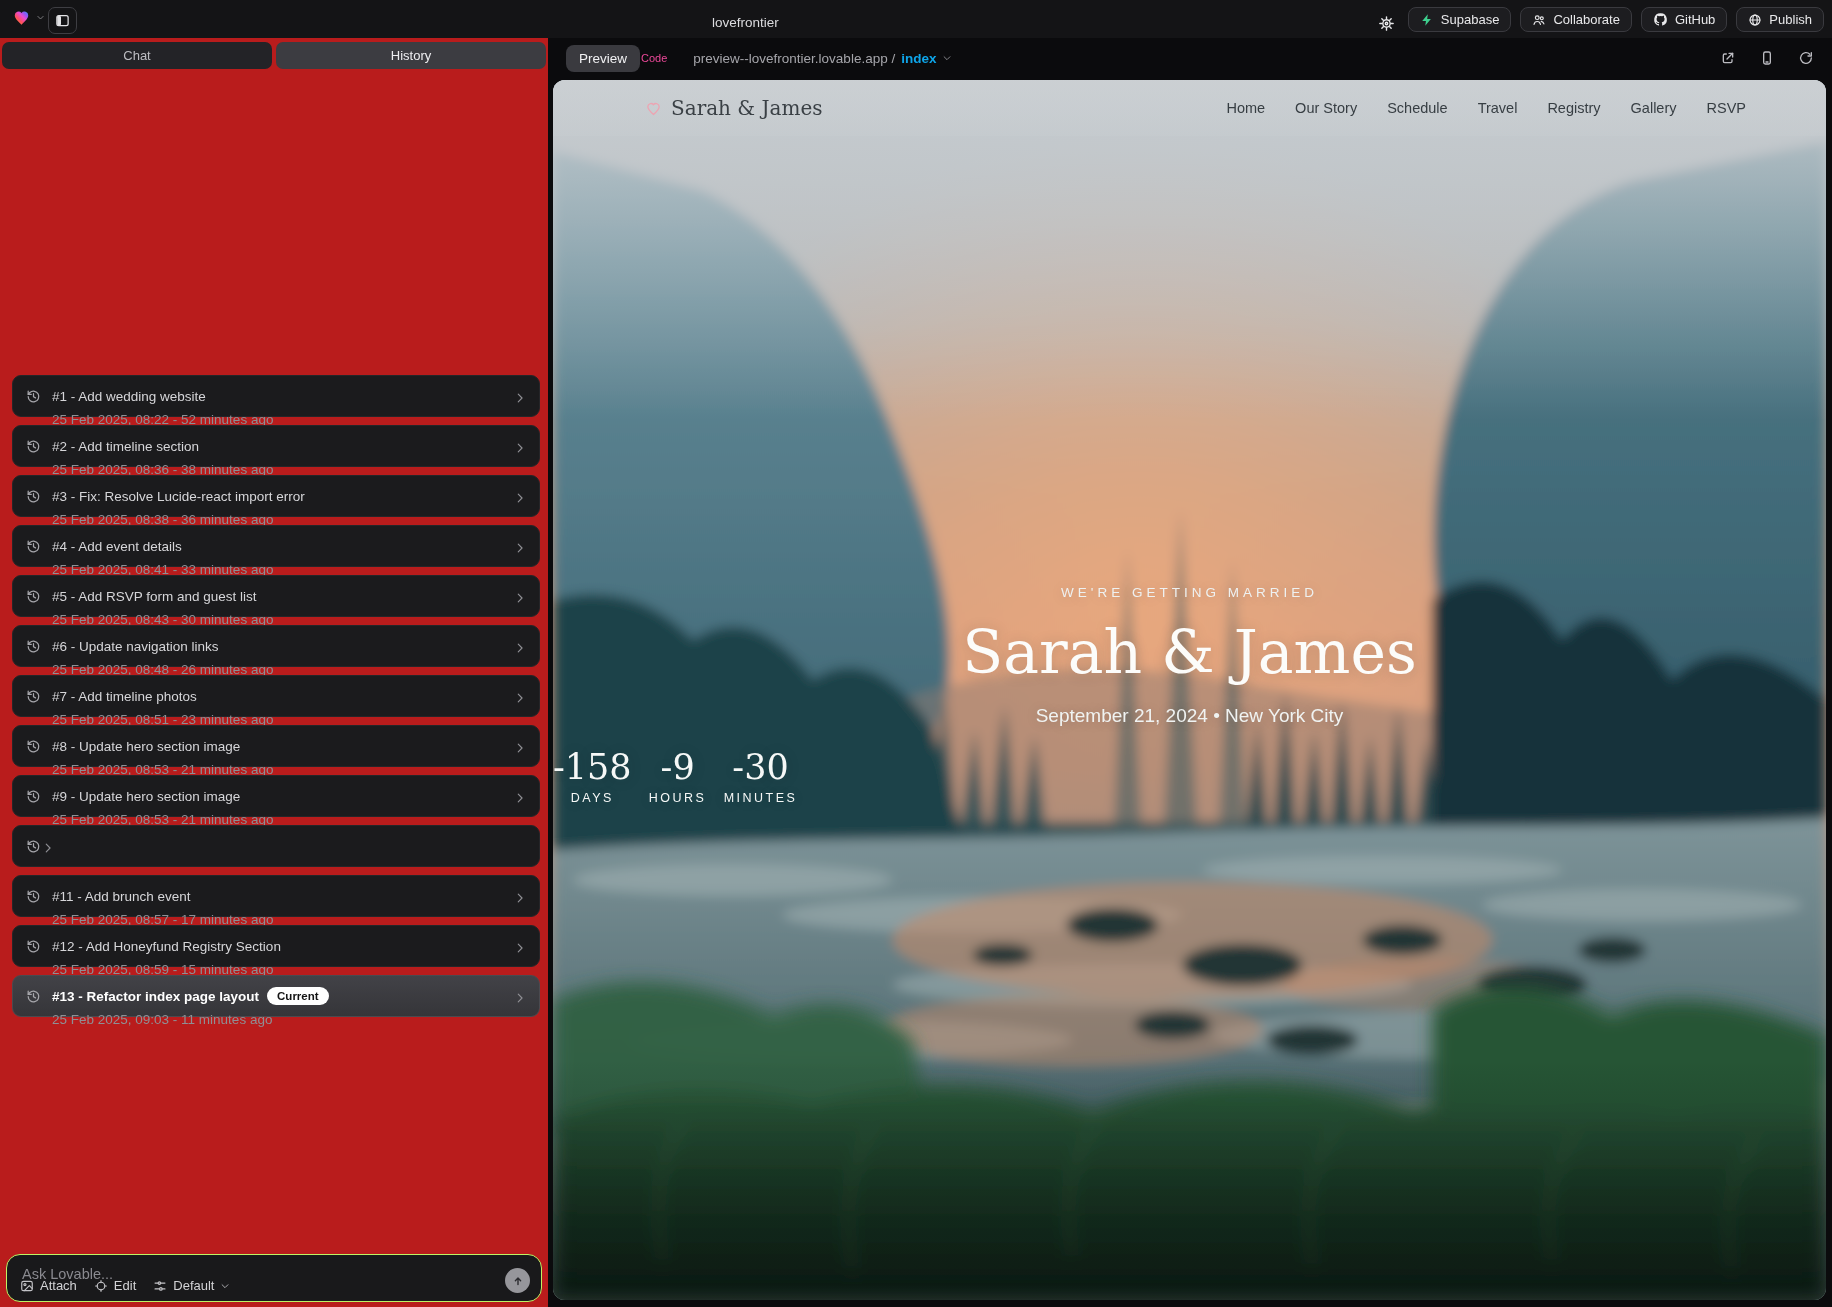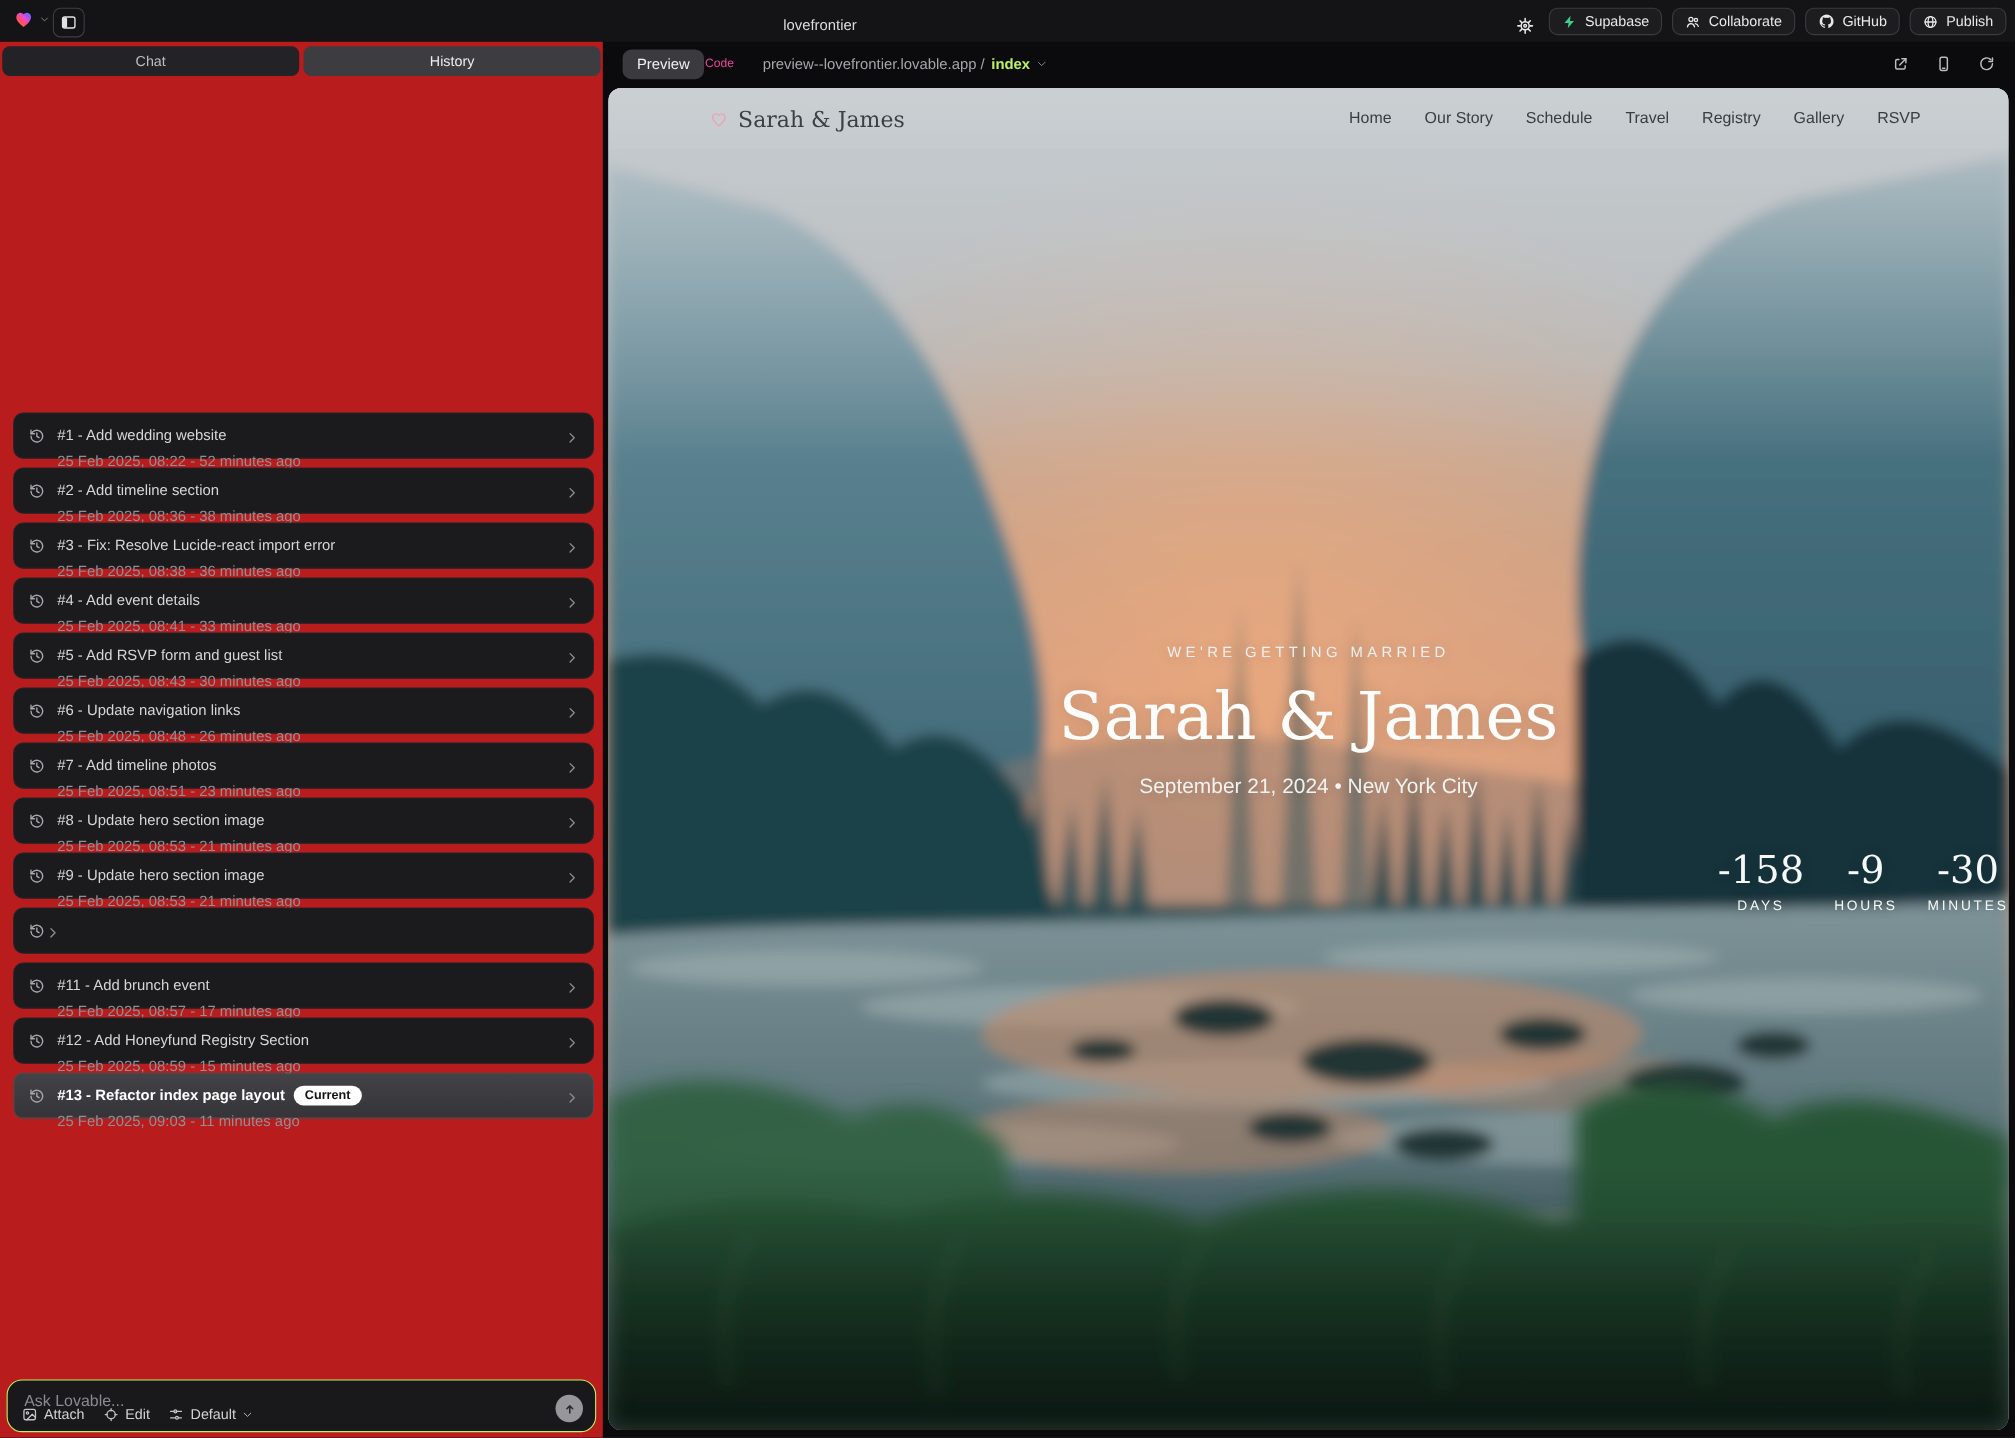--- a/index.html
+++ b/index.html
@@ -41,39 +41,39 @@
   .c-act{display:flex;align-items:center;gap:6px;cursor:pointer;}
   .c-act svg{width:14px;height:14px;color:#c3c3c7;}
   .send-btn{position:absolute;right:11px;bottom:8px;width:25px;height:25px;border-radius:50%;background:#96969b;display:flex;align-items:center;justify-content:center;cursor:pointer;}
   .send-btn svg{width:14px;height:14px;color:#2b2b2f;stroke-width:2.4;}
 
   
   .pv-toolbar{position:absolute;left:553px;top:38px;right:6px;height:40px;display:flex;align-items:center;}
   .pv-tab-preview{background:#3a3a3f;color:#f1f1f3;border-radius:8px;padding:6px 13px;font-size:13.5px;margin-left:13px;cursor:pointer;}
   .pv-tab-code{color:#ec4899;font-size:11px;margin-left:1px;cursor:pointer;}
   .pv-url{margin-left:26px;font-size:13.5px;color:#a5a5aa;display:flex;gap:6px;align-items:center;cursor:pointer;}
-  .pv-url .page{color:#bef264;font-weight:600;}
+  .pv-url .page{color:#0ea5e9;font-weight:600;}
   .pv-url .chev{color:#9a9a9f;}
   .pv-icons{margin-left:auto;display:flex;gap:23px;margin-right:12px;color:#bcbcc1;}
   .pv-icons svg{width:16px;height:16px;cursor:pointer;}
 
   .viewport{position:absolute;left:553px;top:80px;width:1273px;height:1220px;border-radius:12px;overflow:hidden;background:#9aa5a8;}
   .scene{position:absolute;inset:0;width:100%;height:100%;}
 
   .site-header{position:absolute;top:0;left:0;right:0;height:56px;display:flex;align-items:center;padding:0 80px 0 92px;box-sizing:border-box;background:linear-gradient(rgba(206,210,213,.62),rgba(206,210,213,.18));}
   .site-logo{display:flex;align-items:center;gap:9px;color:#3a4045;font-family:"DejaVu Serif","Liberation Serif",serif;font-size:20px;cursor:pointer;}
   .site-logo svg{width:17px;height:17px;color:#eda4b2;stroke-width:1.8;}
   .site-nav{margin-left:auto;display:flex;gap:30px;}
   .nav-link{font-size:14.5px;color:#373e43;text-decoration:none;cursor:pointer;}
 
   .hero{position:absolute;left:0;right:0;top:505px;text-align:center;color:#f6f8f7;text-shadow:0 1px 14px rgba(30,40,40,.18);}
   .hero-eyebrow{font-size:13.5px;letter-spacing:4px;color:#eef1f1;}
   .hero-title{font-family:"DejaVu Serif","Liberation Serif",serif;font-size:60px;font-weight:400;margin-top:16px;color:#fcfcfa;line-height:1.2;}
   .hero-date{font-size:19px;margin-top:17px;color:#f0f3f2;}
-  .countdown{margin-top:45px;display:flex;justify-content:flex-end;gap:24px;}
+  .countdown{margin-top:20px;display:flex;justify-content:flex-start;gap:14px;}
   .cd-col{min-width:64px;}
   .cd-val{font-family:"DejaVu Serif","Liberation Serif",serif;font-size:35px;}
   .cd-lab{font-size:12.5px;letter-spacing:2.5px;margin-top:4px;}
 </style>
 </head>
 <body>
 
 <header class="topbar">
   <div class="logo-btn">
     <svg width="19" height="19" viewBox="0 0 24 24">

